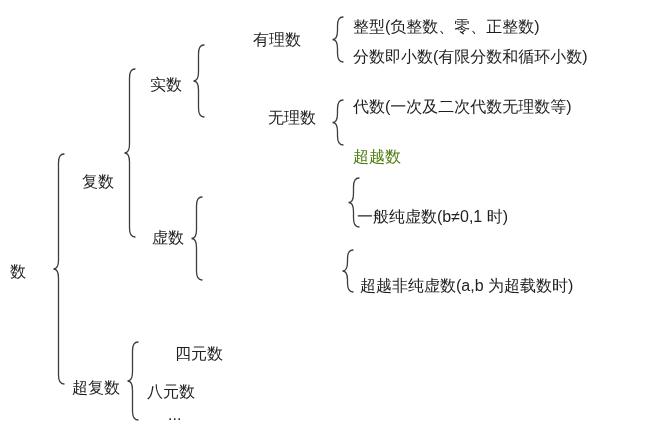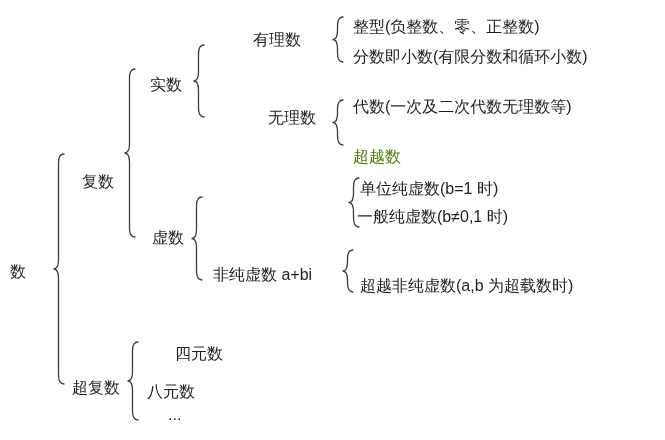--- a/index.html
+++ b/index.html
@@ -89,24 +89,22 @@
 
   <div class="node" style="left: 353px; top: 97px; color: rgb(31, 31, 31);">代数(一次及二次代数无理数等)</div>
   <div class="node" style="left: 353px; top: 119px; color: #4d7c0f; margin-top: 28px;">超越数</div>
 
   <div class="brace" style="left:347px; top:177px; height:51px">
       <svg width="13" height="51" viewBox="0 0 13 51">
         <path d="M 12 1 Q 6.5 1 6.5 10 L 6.5 16.5 Q 6.5 25.5 1.5 25.5 Q 6.5 25.5 6.5 34.5 L 6.5 41 Q 6.5 50 12 50" fill="none" stroke="#3d3d3d" stroke-width="1.3" stroke-linecap="round"></path>
       </svg>
     </div>
 
-  <div class="node" style="left: 360px; top: 179px; color: rgb(31, 31, 31);">单位纯虚数(b=1 时)</div>
   <div class="node" style="left: 357px; top: 207px; color: rgb(31, 31, 31);">一般纯虚数(b≠0,1 时)</div>
 
-  <div class="node" style="left: 213px; top: 265px; color: rgb(31, 31, 31);">非纯虚数 a+bi</div>
   <div class="brace" style="left:341px; top:249px; height:44px">
       <svg width="13" height="44" viewBox="0 0 13 44">
         <path d="M 12 1 Q 6.5 1 6.5 10 L 6.5 13 Q 6.5 22 1.5 22 Q 6.5 22 6.5 31 L 6.5 34 Q 6.5 43 12 43" fill="none" stroke="#3d3d3d" stroke-width="1.3" stroke-linecap="round"></path>
       </svg>
     </div>
 
   <div class="node" style="left: 360px; top: 276px; color: rgb(31, 31, 31);">超越非纯虚数(a,b 为超载数时)</div>
 
   <div class="node" style="left: 147px; top: 344px; color: rgb(31, 31, 31); margin-left: 28px;">四元数</div>
   <div class="node" style="left: 147px; top: 382px; color: rgb(31, 31, 31);">八元数</div>

